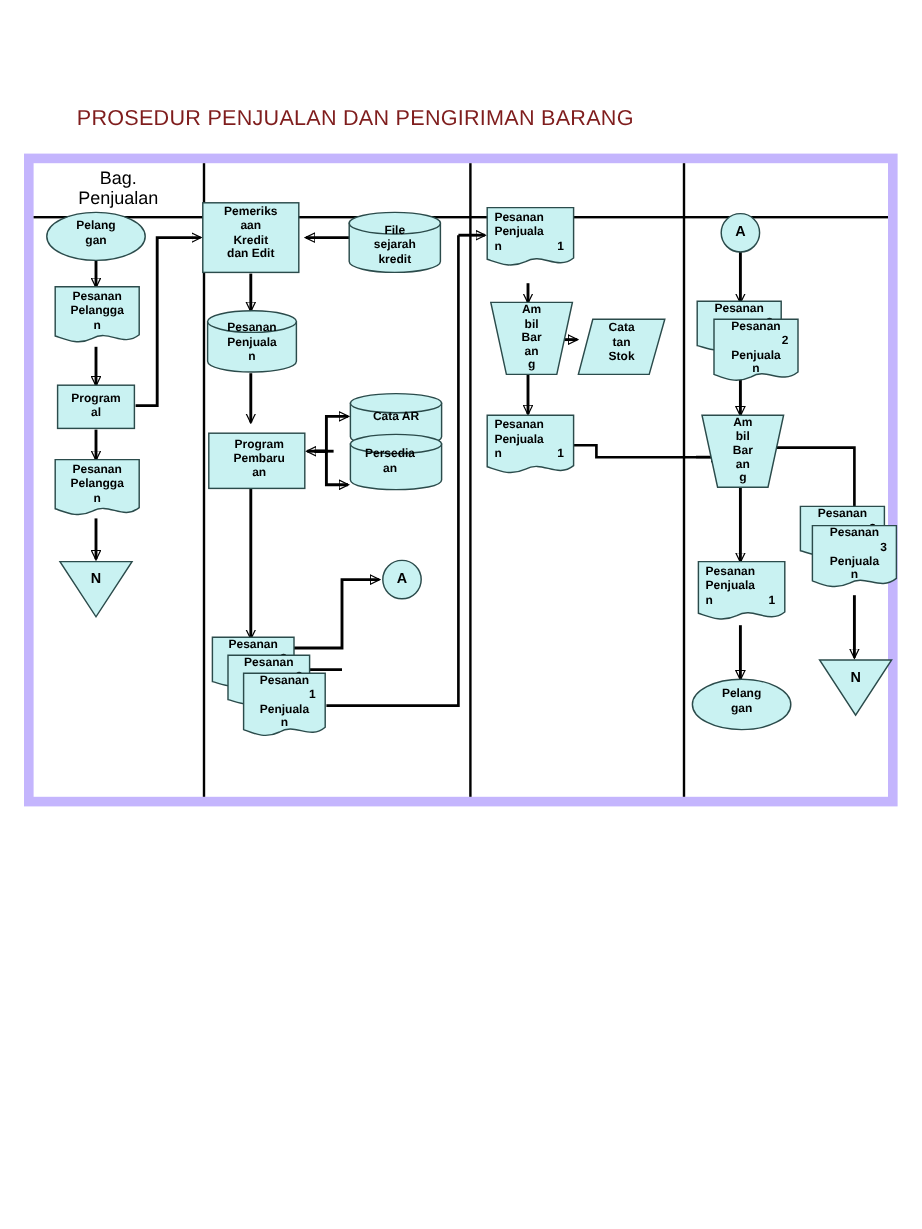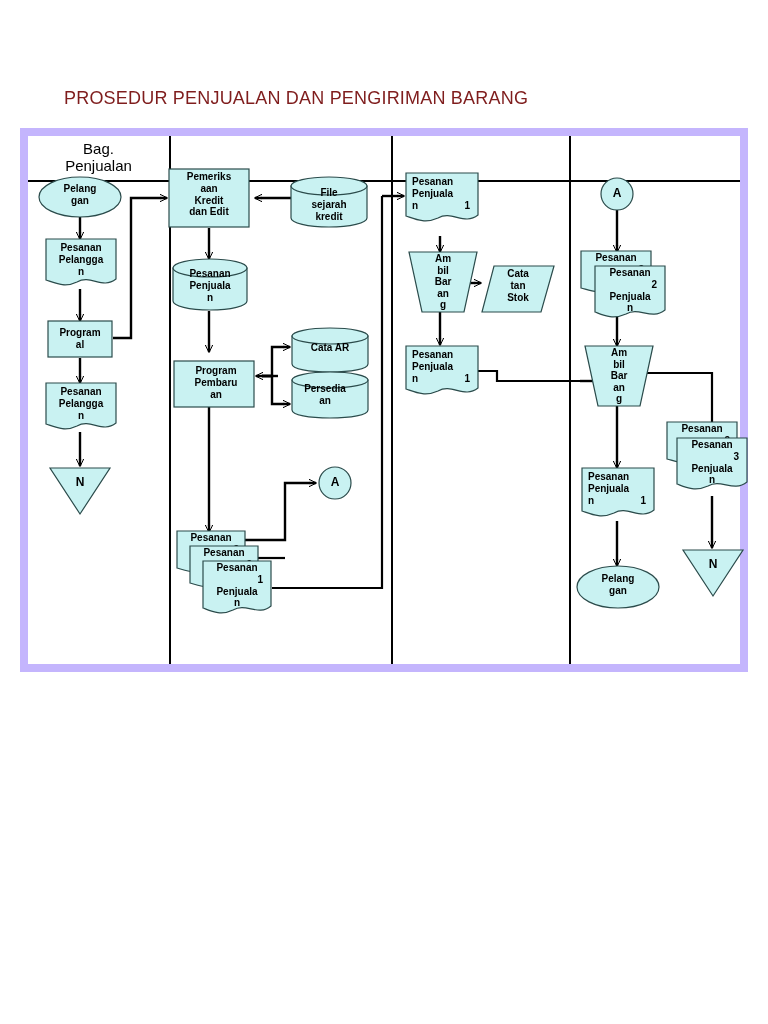--- a/index.html
+++ b/index.html
@@ -208,21 +208,21 @@
 </div>
 
 <div class="node" style="left:291px;top:327px;width:78px;height:46px;">
   <svg width="78" height="46" viewBox="0 0 78 46">
     <path d="M1,9 V37 C1,42 18,45 39,45 C60,45 77,42 77,37 V9 Z" class="fill"></path>
     <ellipse cx="39" cy="9" rx="38" ry="8" class="fill"></ellipse>
   </svg>
   <div class="lbl" style="top:15px;white-space:pre;">Cata AR</div>
 </div>
 
-<div class="node" style="left:291px;top:371px;width:68px;height:48px;">
+<div class="node" style="left:291px;top:361px;width:68px;height:48px;">
   <svg width="78" height="48" viewBox="0 0 78 48">
     <path d="M1,9 V39 C1,44 18,47 39,47 C60,47 77,44 77,39 V9 Z" class="fill"></path>
     <ellipse cx="39" cy="9" rx="38" ry="8" class="fill"></ellipse>
   </svg>
   <div class="lbl" style="top:12px;white-space:pre;">Persedia
 an</div>
 </div>
 
 <div class="node" style="left:318px;top:466px;width:34px;height:34px;">
   <svg width="34" height="34" viewBox="0 0 34 34">

